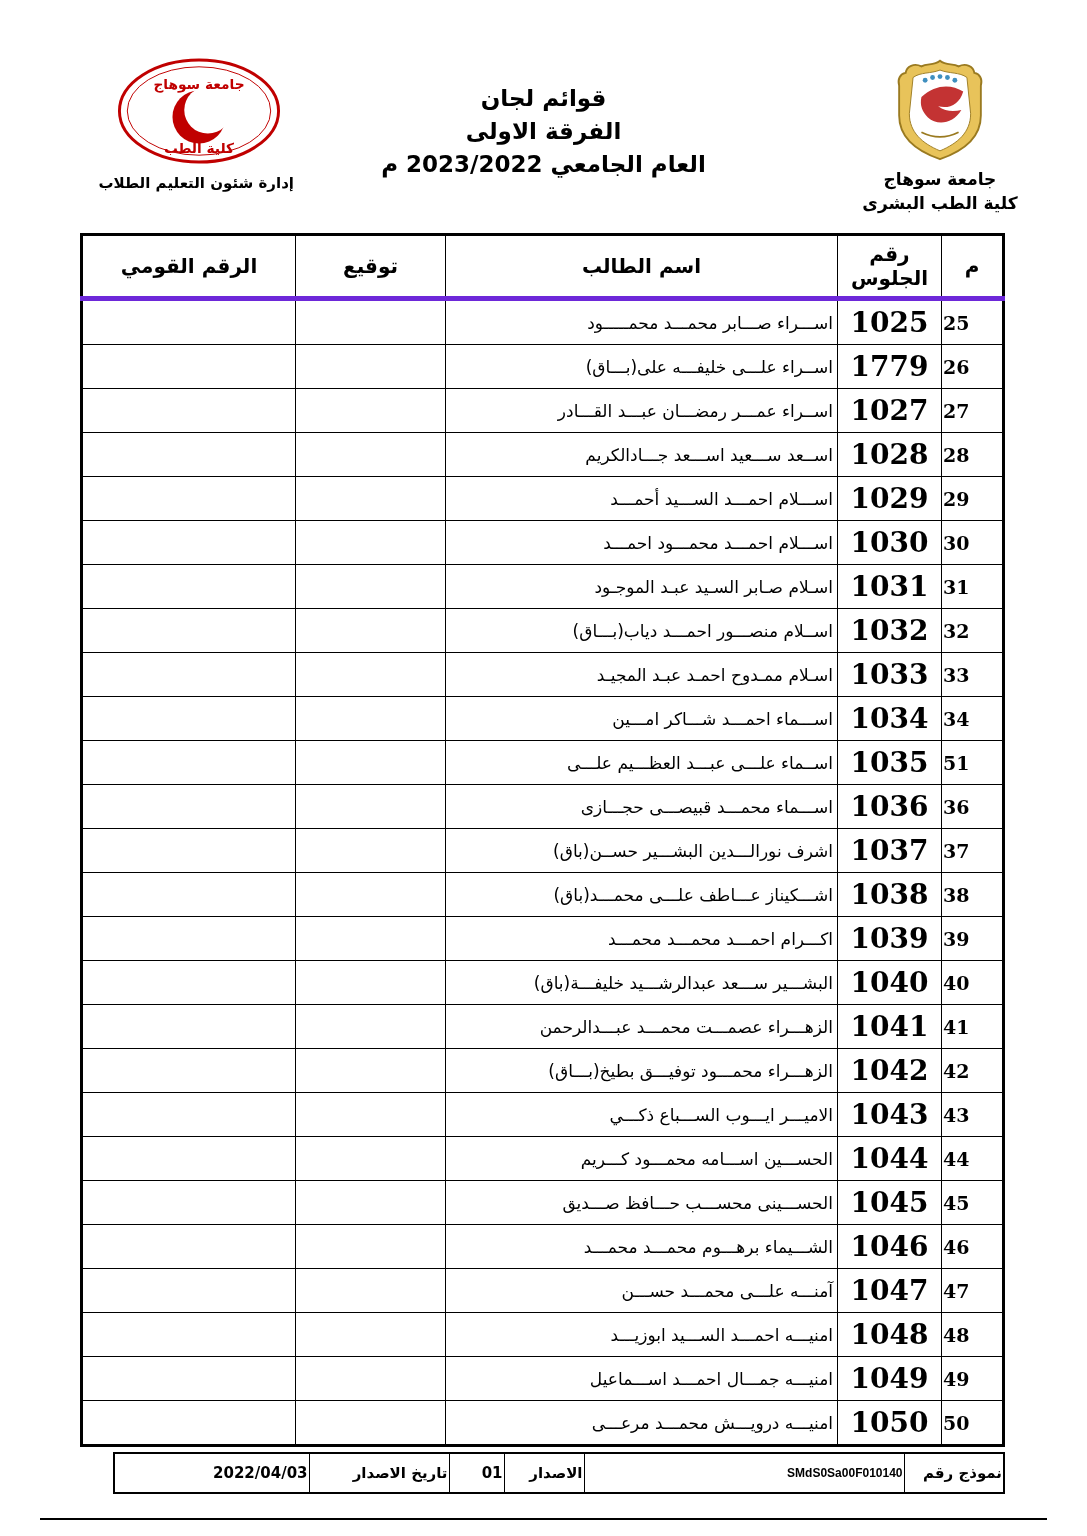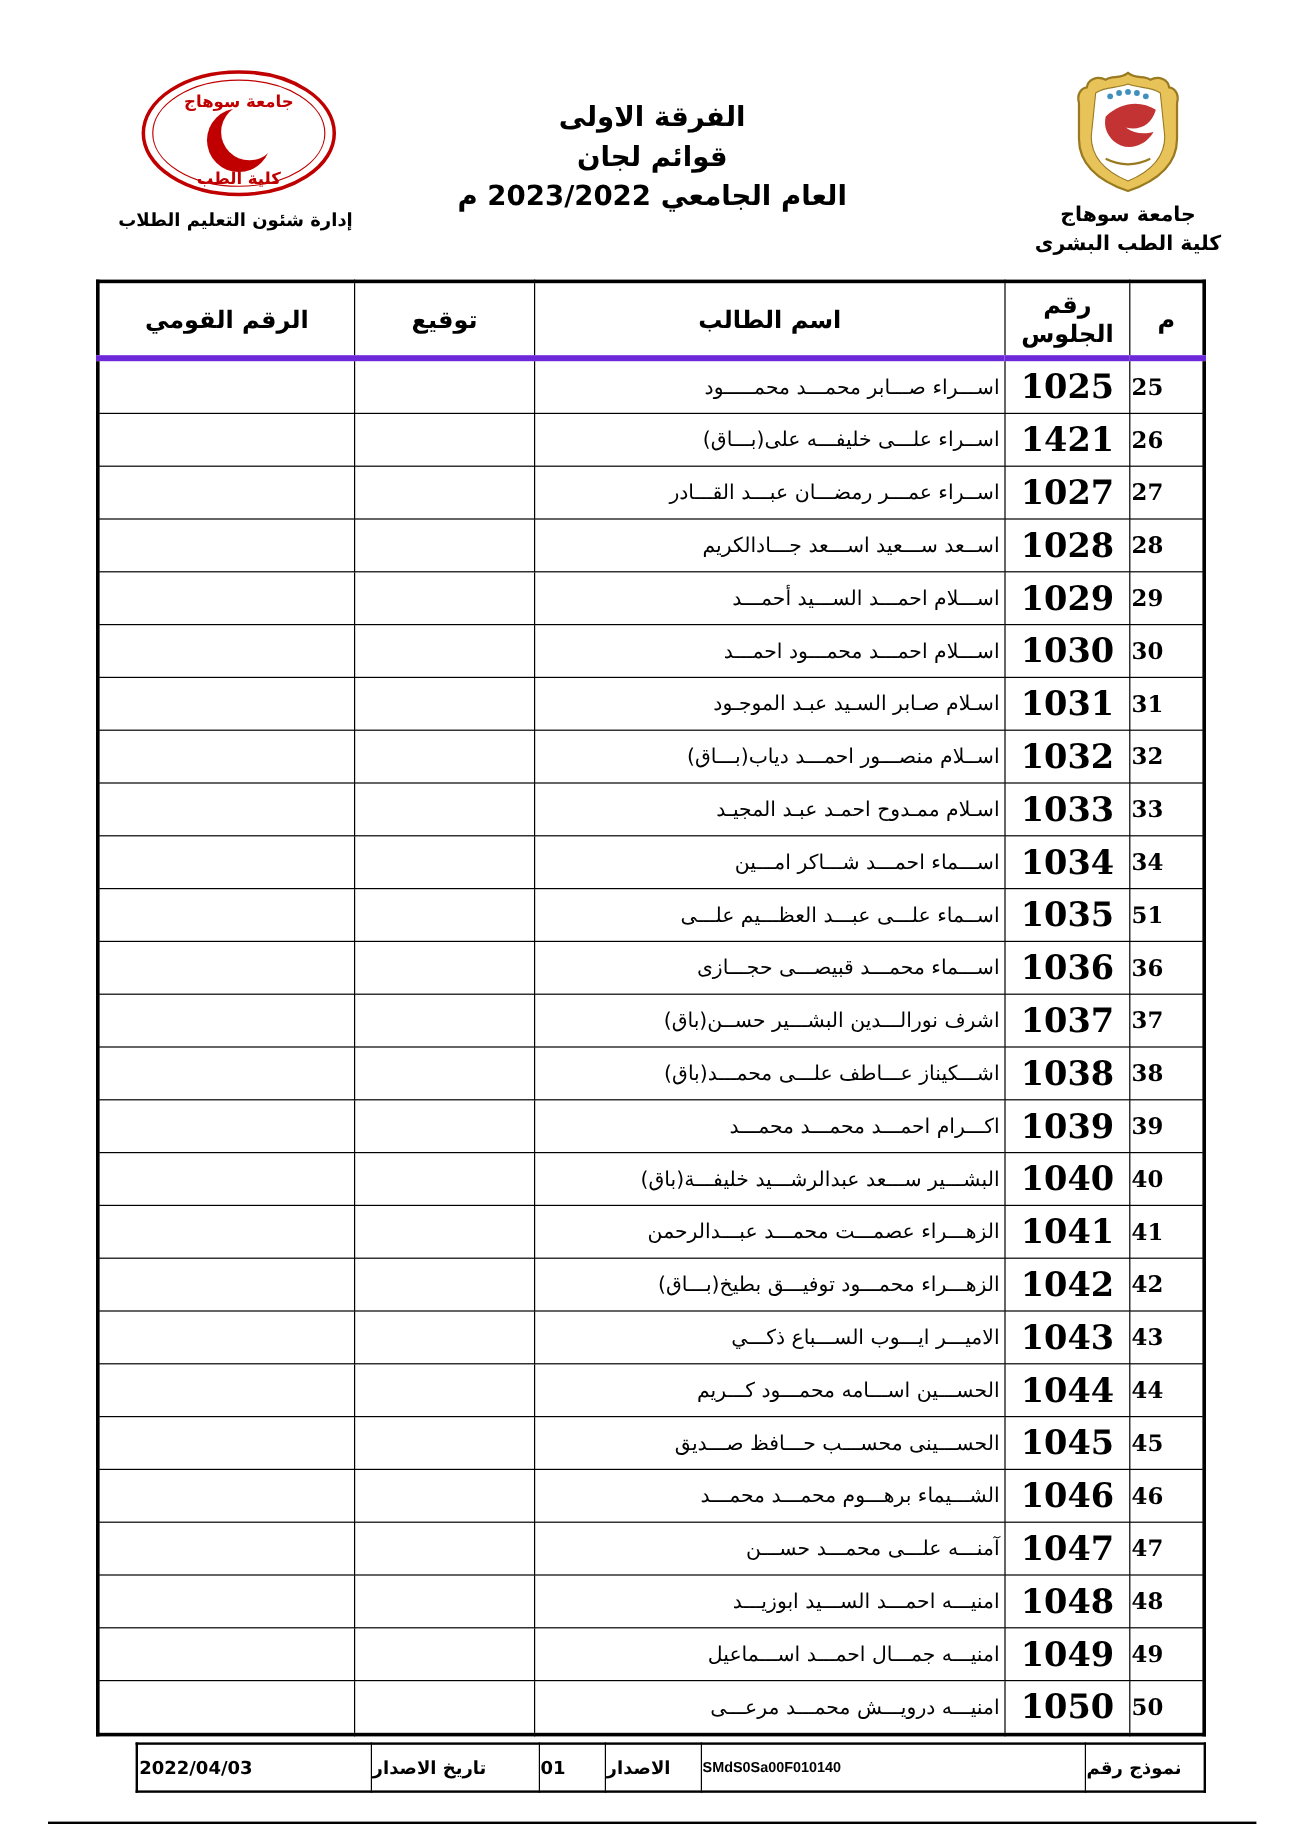--- a/index.html
+++ b/index.html
@@ -25,36 +25,36 @@
   td.serial{font-weight:bold;font-size:19px;text-align:left;font-family:"DejaVu Serif",serif;}
   col.c-serial{width:62px;}
   col.c-seat{width:104px;}
   col.c-name{width:392px;}
   col.c-sign{width:150px;}
   col.c-nid{width:214px;}
 
   
   .footer-wrap{position:absolute;top:1452px;right:82px;}
   table.footer{border-collapse:collapse;table-layout:fixed;width:890px;border:2px solid #000;}
-  .footer td{border:1px solid #000;height:36px;text-align:left;font-weight:bold;font-size:15px;overflow:hidden;white-space:nowrap;}
+  .footer td{border:1px solid #000;height:36px;text-align:right;font-weight:bold;font-size:15px;overflow:hidden;white-space:nowrap;}
   .footer td.code{font-size:12px;font-family:Liberation Sans, sans-serif;}
   col.f1{width:100px;} col.f2{width:320px;} col.f3{width:80px;}
   col.f4{width:55px;} col.f5{width:140px;} col.f6{width:195px;}
   .bottom-rule{position:absolute;top:1518px;left:40px;right:40px;border-top:2px solid #000;}
 </style>
 </head>
 <body>
 
 <div class="page">
 
   <div class="header">
 
     <div class="title-block">
+      <div>قوائم لجان</div>
       <div>الفرقة الاولى</div>
-      <div>قوائم لجان</div>
       <div>العام الجامعي 2023/2022 م</div>
     </div>
 
     <div class="uni-block">
       <span>
         <svg viewBox="0 0 100 112" width="96" height="104" aria-hidden="true">
           <path d="M50 3 C57 9 64 5 70 9 C78 5 86 9 87 16 C93 17 96 23 94 30 L94 62 C94 86 76 100 50 109 C24 100 6 86 6 62 L6 30 C4 23 7 17 13 16 C14 9 22 5 30 9 C36 5 43 9 50 3 Z" fill="#e8c35a" stroke="#9a7a20" stroke-width="2"></path>
           <path d="M50 13 C60 17 71 15 79 21 L83 60 C83 80 69 92 50 100 C31 92 17 80 17 60 L21 21 C29 15 40 17 50 13 Z" fill="#fff" stroke="#9a7a20" stroke-width="1"></path>
           <path d="M30 42 C45 28 62 28 75 36 C71 50 60 55 48 52 C56 58 65 58 73 56 C64 71 47 73 37 64 C31 58 28 51 30 42 Z" fill="#c33333"></path>
           <circle cx="34" cy="24" r="2.6" fill="#3f8fbf"></circle>
@@ -107,21 +107,21 @@
           <tr>
             <td class="serial">25</td>
             <td class="seat">1025</td>
             <td class="name">اســـراء صـــابر محمـــد محمـــــود</td>
             <td class="sign"></td>
             <td class="nid"></td>
           </tr>
 
           <tr>
             <td class="serial">26</td>
-            <td class="seat">1421</td>
+            <td class="seat">1779</td>
             <td class="name">اســراء علـــى خليفـــه على(بـــاق)</td>
             <td class="sign"></td>
             <td class="nid"></td>
           </tr>
 
           <tr>
             <td class="serial">27</td>
             <td class="seat">1027</td>
             <td class="name">اســراء عمـــر رمضـــان عبـــد القـــادر</td>
             <td class="sign"></td>

